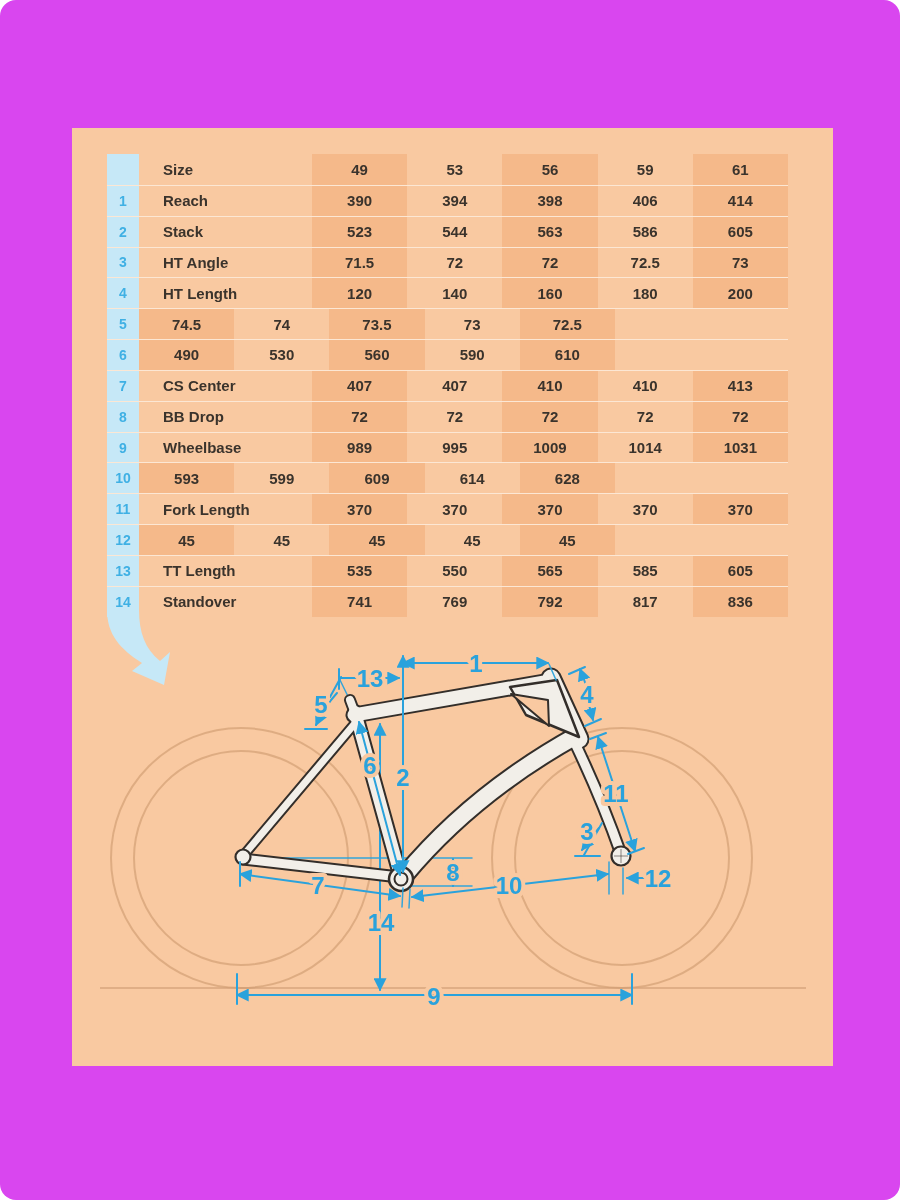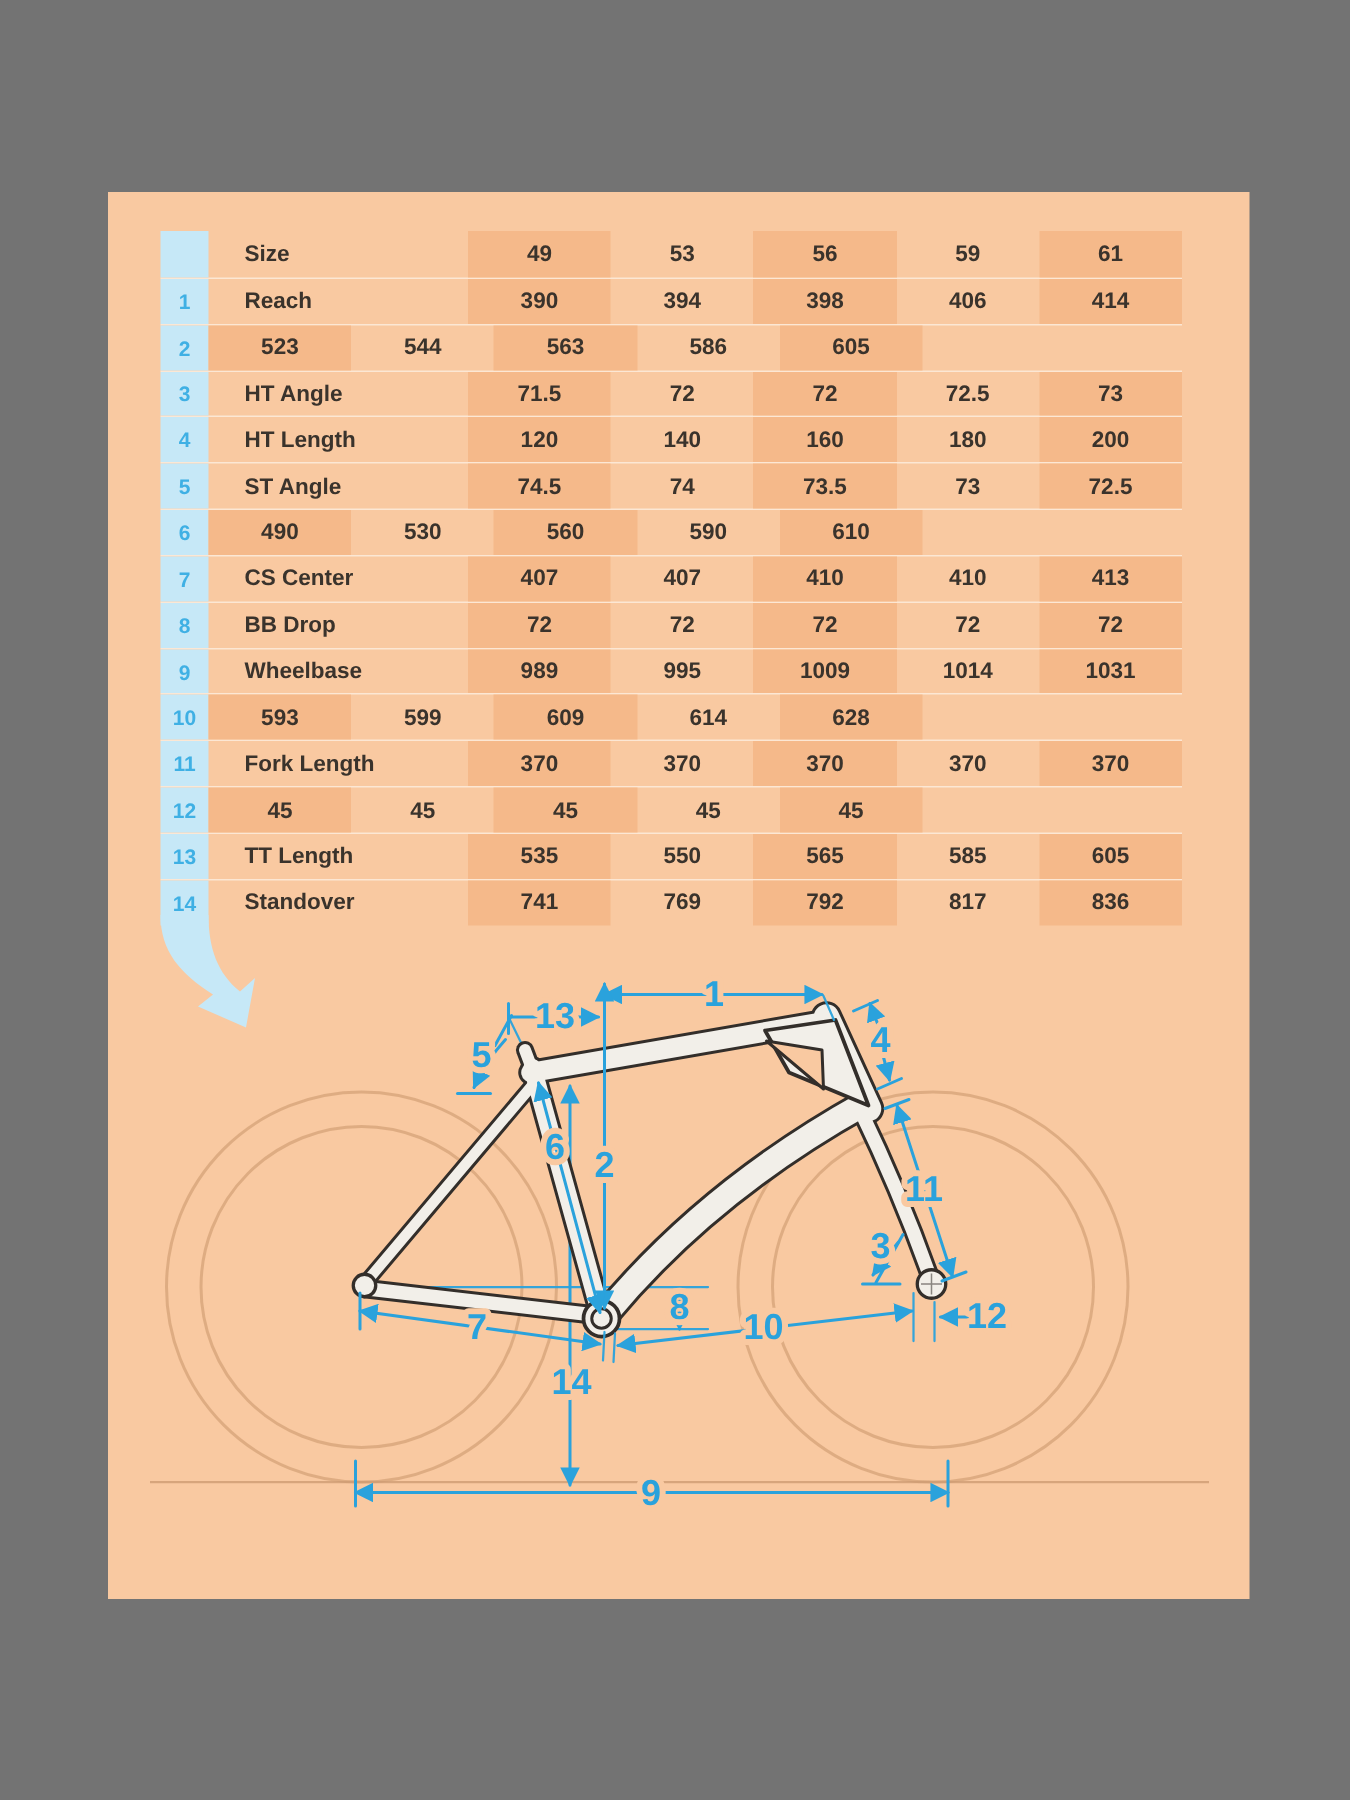--- a/index.html
+++ b/index.html
@@ -1,17 +1,17 @@
 <!DOCTYPE html>
 <html><head>
 <meta charset="utf-8">
 <style>
   html,body{margin:0;padding:0;background:#fff;}
-  .page{position:relative;width:900px;height:1200px;background:#737373;overflow:hidden;
-        font-family:"Liberation Sans",sans-serif;}
+  .page{position:relative;width:900px;height:1200px;background:#d946ef;overflow:hidden;
+        font-family:"Liberation Sans",sans-serif;border-radius:16px;}
   .card{position:absolute;left:72px;top:128px;width:761px;height:938px;background:#f9c9a1;}
 
   
   .geo-table{position:absolute;left:35px;top:26px;width:681px;}
   .geo-row{display:flex;height:30.85px;box-sizing:border-box;align-items:stretch;}
   .geo-row + .geo-row{border-top:1px solid rgba(255,255,255,0.55);}
   .cell{display:flex;align-items:center;color:#3a332c;font-size:15px;font-weight:bold;}
   .cell-num{width:32px;background:#c6e8f7;color:#3fb0e4;font-size:14px;justify-content:center;}
   .cell-label{width:173px;padding-left:24px;box-sizing:border-box;}
   .cell-val{width:95.2px;justify-content:center;}
@@ -49,20 +49,21 @@
           <div class="cell cell-num">1</div>
           <div class="cell cell-label">Reach</div>
           <div class="cell cell-val band">390</div>
           <div class="cell cell-val">394</div>
           <div class="cell cell-val band">398</div>
           <div class="cell cell-val">406</div>
           <div class="cell cell-val band">414</div>
         </div>
         <div class="geo-row">
           <div class="cell cell-num">2</div>
+          <div class="cell cell-label">Stack</div>
           <div class="cell cell-val band">523</div>
           <div class="cell cell-val">544</div>
           <div class="cell cell-val band">563</div>
           <div class="cell cell-val">586</div>
           <div class="cell cell-val band">605</div>
         </div>
         <div class="geo-row">
           <div class="cell cell-num">3</div>
           <div class="cell cell-label">HT Angle</div>
           <div class="cell cell-val band">71.5</div>
@@ -75,21 +76,20 @@
           <div class="cell cell-num">4</div>
           <div class="cell cell-label">HT Length</div>
           <div class="cell cell-val band">120</div>
           <div class="cell cell-val">140</div>
           <div class="cell cell-val band">160</div>
           <div class="cell cell-val">180</div>
           <div class="cell cell-val band">200</div>
         </div>
         <div class="geo-row">
           <div class="cell cell-num">5</div>
-          <div class="cell cell-label">ST Angle</div>
           <div class="cell cell-val band">74.5</div>
           <div class="cell cell-val">74</div>
           <div class="cell cell-val band">73.5</div>
           <div class="cell cell-val">73</div>
           <div class="cell cell-val band">72.5</div>
         </div>
         <div class="geo-row">
           <div class="cell cell-num">6</div>
           <div class="cell cell-val band">490</div>
           <div class="cell cell-val">530</div>

